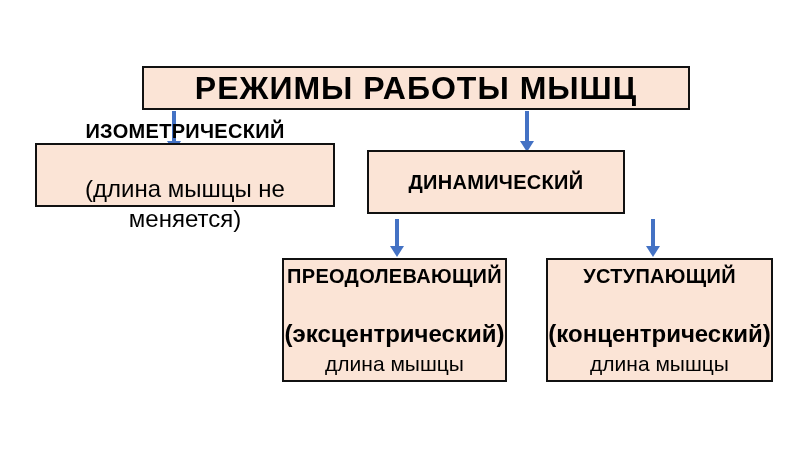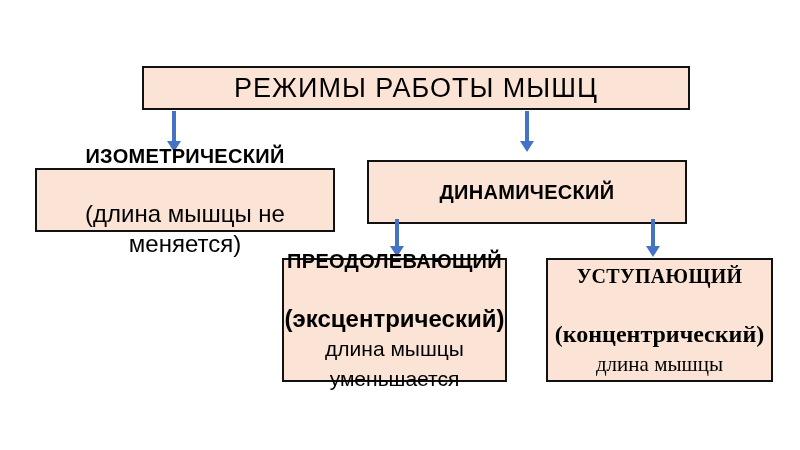--- a/index.html
+++ b/index.html
@@ -26,39 +26,39 @@
     display:flex;
     flex-direction:column;
     align-items:center;
     justify-content:center;
     text-align:center;
   }
   .root-box{
     left:142px;top:66px;width:548px;height:44px;
   }
   .root-box .title{
-    font-size:27px;font-weight:normal;letter-spacing:1px;line-height:44px;
+    font-size:32px;font-weight:bold;letter-spacing:1px;line-height:44px;
   }
   .mid-box .title{
     font-size:20px;font-weight:bold;line-height:30px;letter-spacing:.3px;
   }
   .mid-box .note, .leaf-box .note{
     font-size:24px;line-height:30px;margin-top:28px;
   }
   .leaf-box .note{font-weight:bold;}
-  .iso-box{left:35px;top:168px;width:300px;height:64px;}
-  .dyn-box{left:367px;top:160px;width:320px;height:64px;gap:48px;}
+  .iso-box{left:35px;top:143px;width:300px;height:64px;}
+  .dyn-box{left:367px;top:150px;width:258px;height:64px;gap:48px;}
   .leaf-box .title{
     font-size:20px;font-weight:bold;line-height:30px;letter-spacing:.3px;
   }
   .leaf-box .detail{
     font-size:21px;line-height:30px;
   }
   .overcoming-box{left:282px;top:258px;width:225px;height:124px;align-items:center;}
-  .yielding-box{left:546px;top:258px;width:227px;height:124px;font-family:Liberation Serif, serif;}
+  .yielding-box{left:546px;top:258px;width:227px;height:124px;}
 
   .arrow{
     position:absolute;
     width:14px;
     display:flex;
     flex-direction:column;
     align-items:center;
   }
   .arrow .stem{
     width:4px;
@@ -109,20 +109,19 @@
 
 <div class="arrow arrow-4">
   <div class="stem"></div>
   <div class="head"></div>
 </div>
 
 <div class="box leaf-box overcoming-box">
   <div class="title">ПРЕОДОЛЕВАЮЩИЙ</div>
   <div class="note">(эксцентрический)</div>
   <div class="detail">длина мышцы</div>
-  <div class="detail">уменьшается</div>
 </div>
 
 <div class="box leaf-box yielding-box">
   <div class="title">УСТУПАЮЩИЙ</div>
   <div class="note">(концентрический)</div>
   <div class="detail">длина мышцы</div>
 </div>
 
 </body></html>

